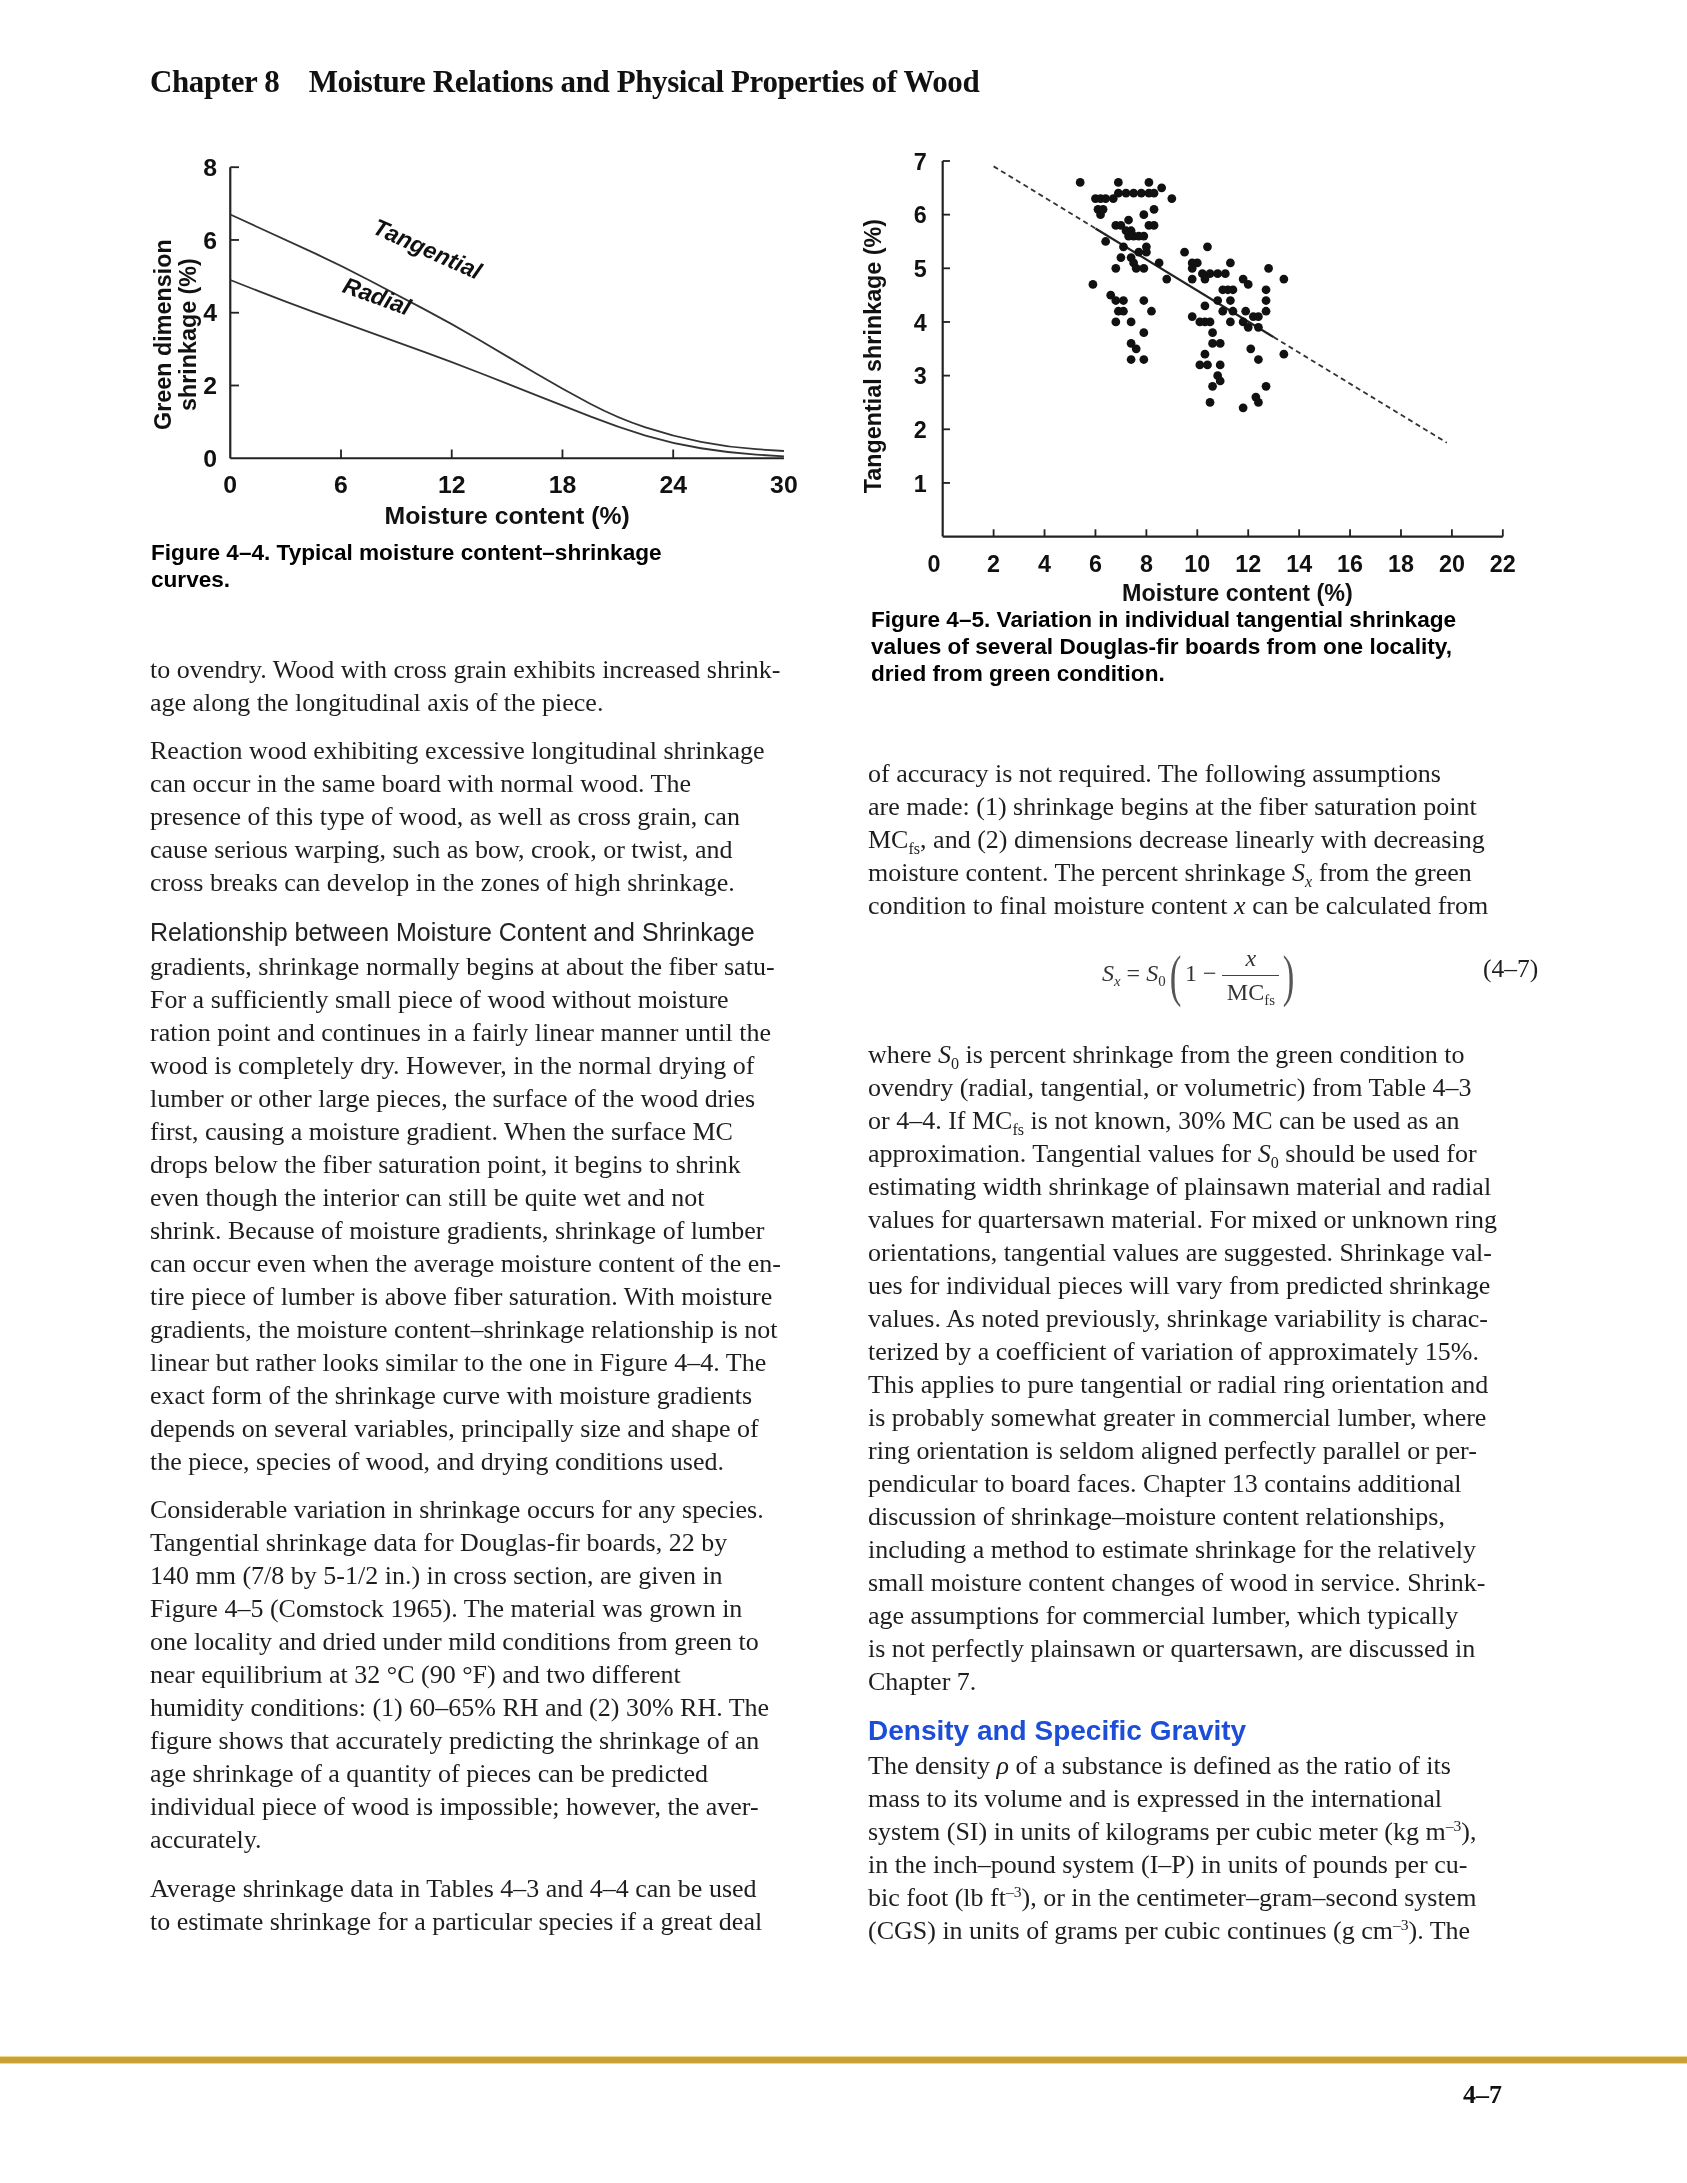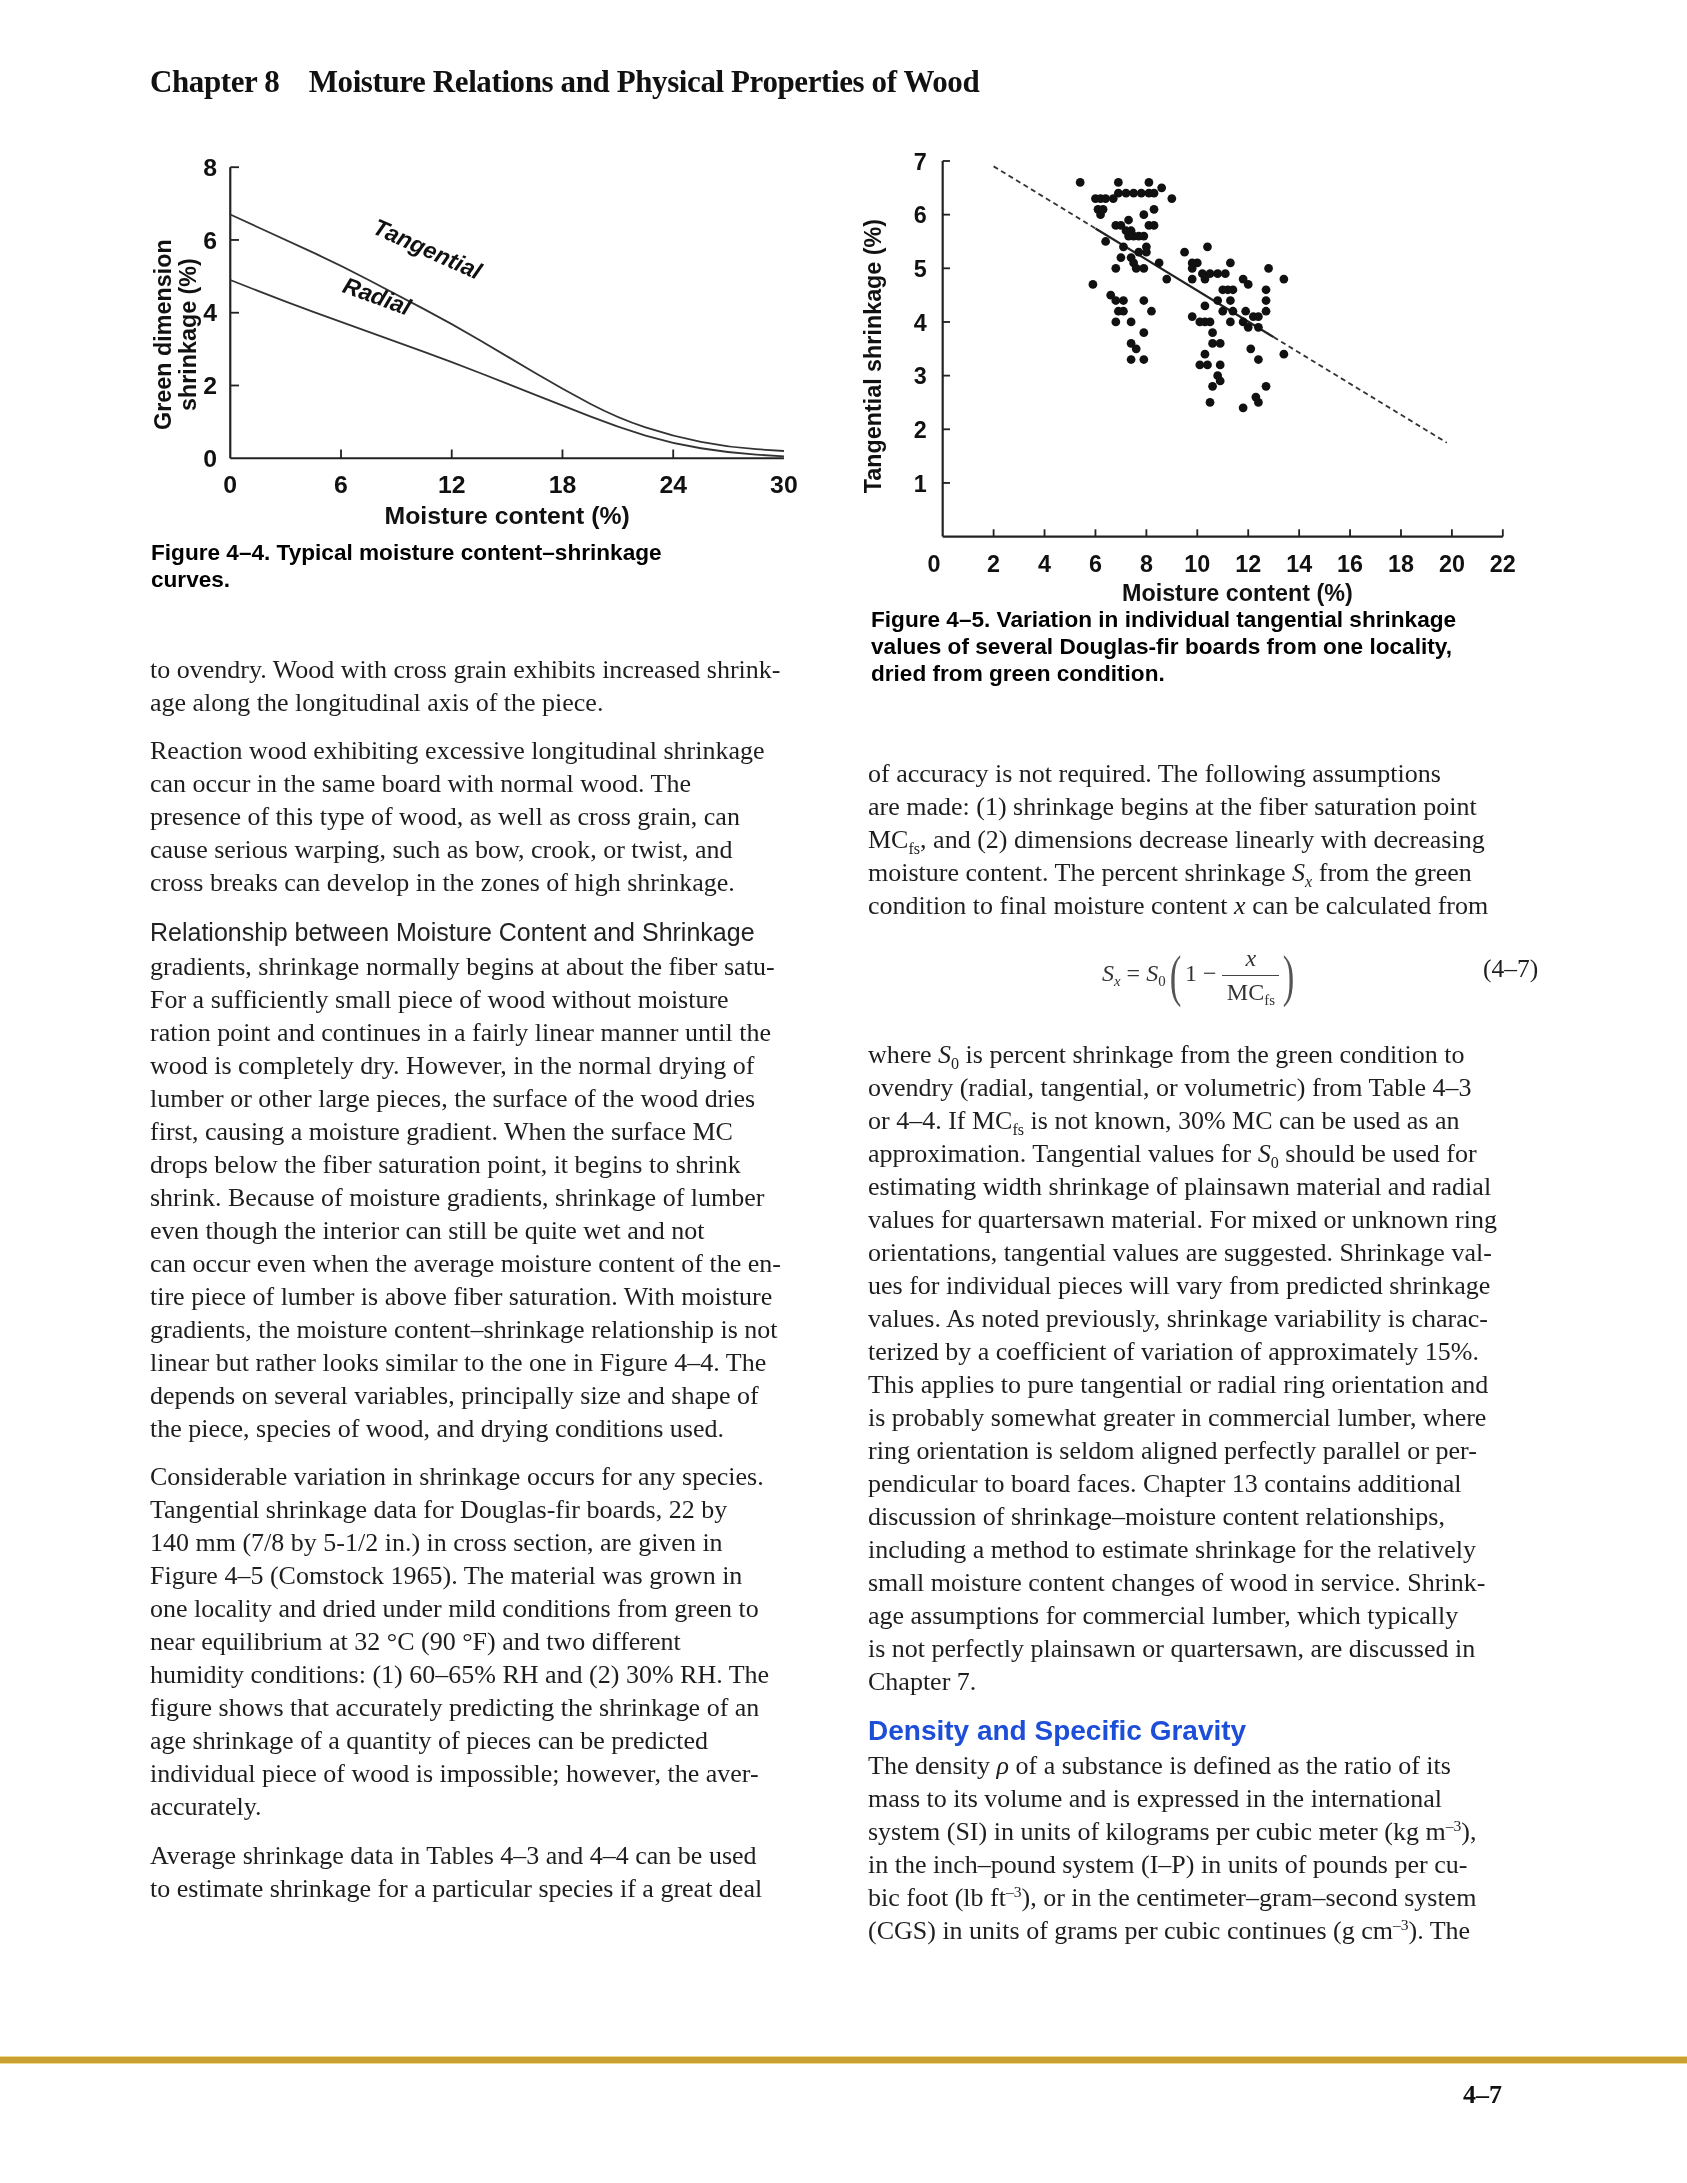--- a/index.html
+++ b/index.html
@@ -281,26 +281,27 @@
     </p>
   <div class="subhead">Relationship between Moisture Content and Shrinkage</div>
   <p>
       <span class="line">gradients, shrinkage normally begins at about the fiber satu-</span>
       <span class="line">For a sufficiently small piece of wood without moisture</span>
       <span class="line">ration point and continues in a fairly linear manner until the</span>
       <span class="line">wood is completely dry. However, in the normal drying of</span>
       <span class="line">lumber or other large pieces, the surface of the wood dries</span>
       <span class="line">first, causing a moisture gradient. When the surface MC</span>
       <span class="line">drops below the fiber saturation point, it begins to shrink</span>
+      <span class="line">even though the interior can still be quite wet and not</span>
       <span class="line">shrink. Because of moisture gradients, shrinkage of lumber</span>
-      <span class="line">even though the interior can still be quite wet and not</span>
       <span class="line">can occur even when the average moisture content of the en-</span>
       <span class="line">tire piece of lumber is above fiber saturation. With moisture</span>
       <span class="line">gradients, the moisture content–shrinkage relationship is not</span>
       <span class="line">linear but rather looks similar to the one in Figure 4–4. The</span>
+      <span class="line">exact form of the shrinkage curve with moisture gradients</span>
       <span class="line">depends on several variables, principally size and shape of</span>
       <span class="line">the piece, species of wood, and drying conditions used.</span>
     </p>
   <p>
       <span class="line">Considerable variation in shrinkage occurs for any species.</span>
       <span class="line">Tangential shrinkage data for Douglas-fir boards, 22 by</span>
       <span class="line">140 mm (7/8 by 5-1/2 in.) in cross section, are given in</span>
       <span class="line">Figure 4–5 (Comstock 1965). The material was grown in</span>
       <span class="line">one locality and dried under mild conditions from green to</span>
       <span class="line">near equilibrium at 32 °C (90 °F) and two different</span>

